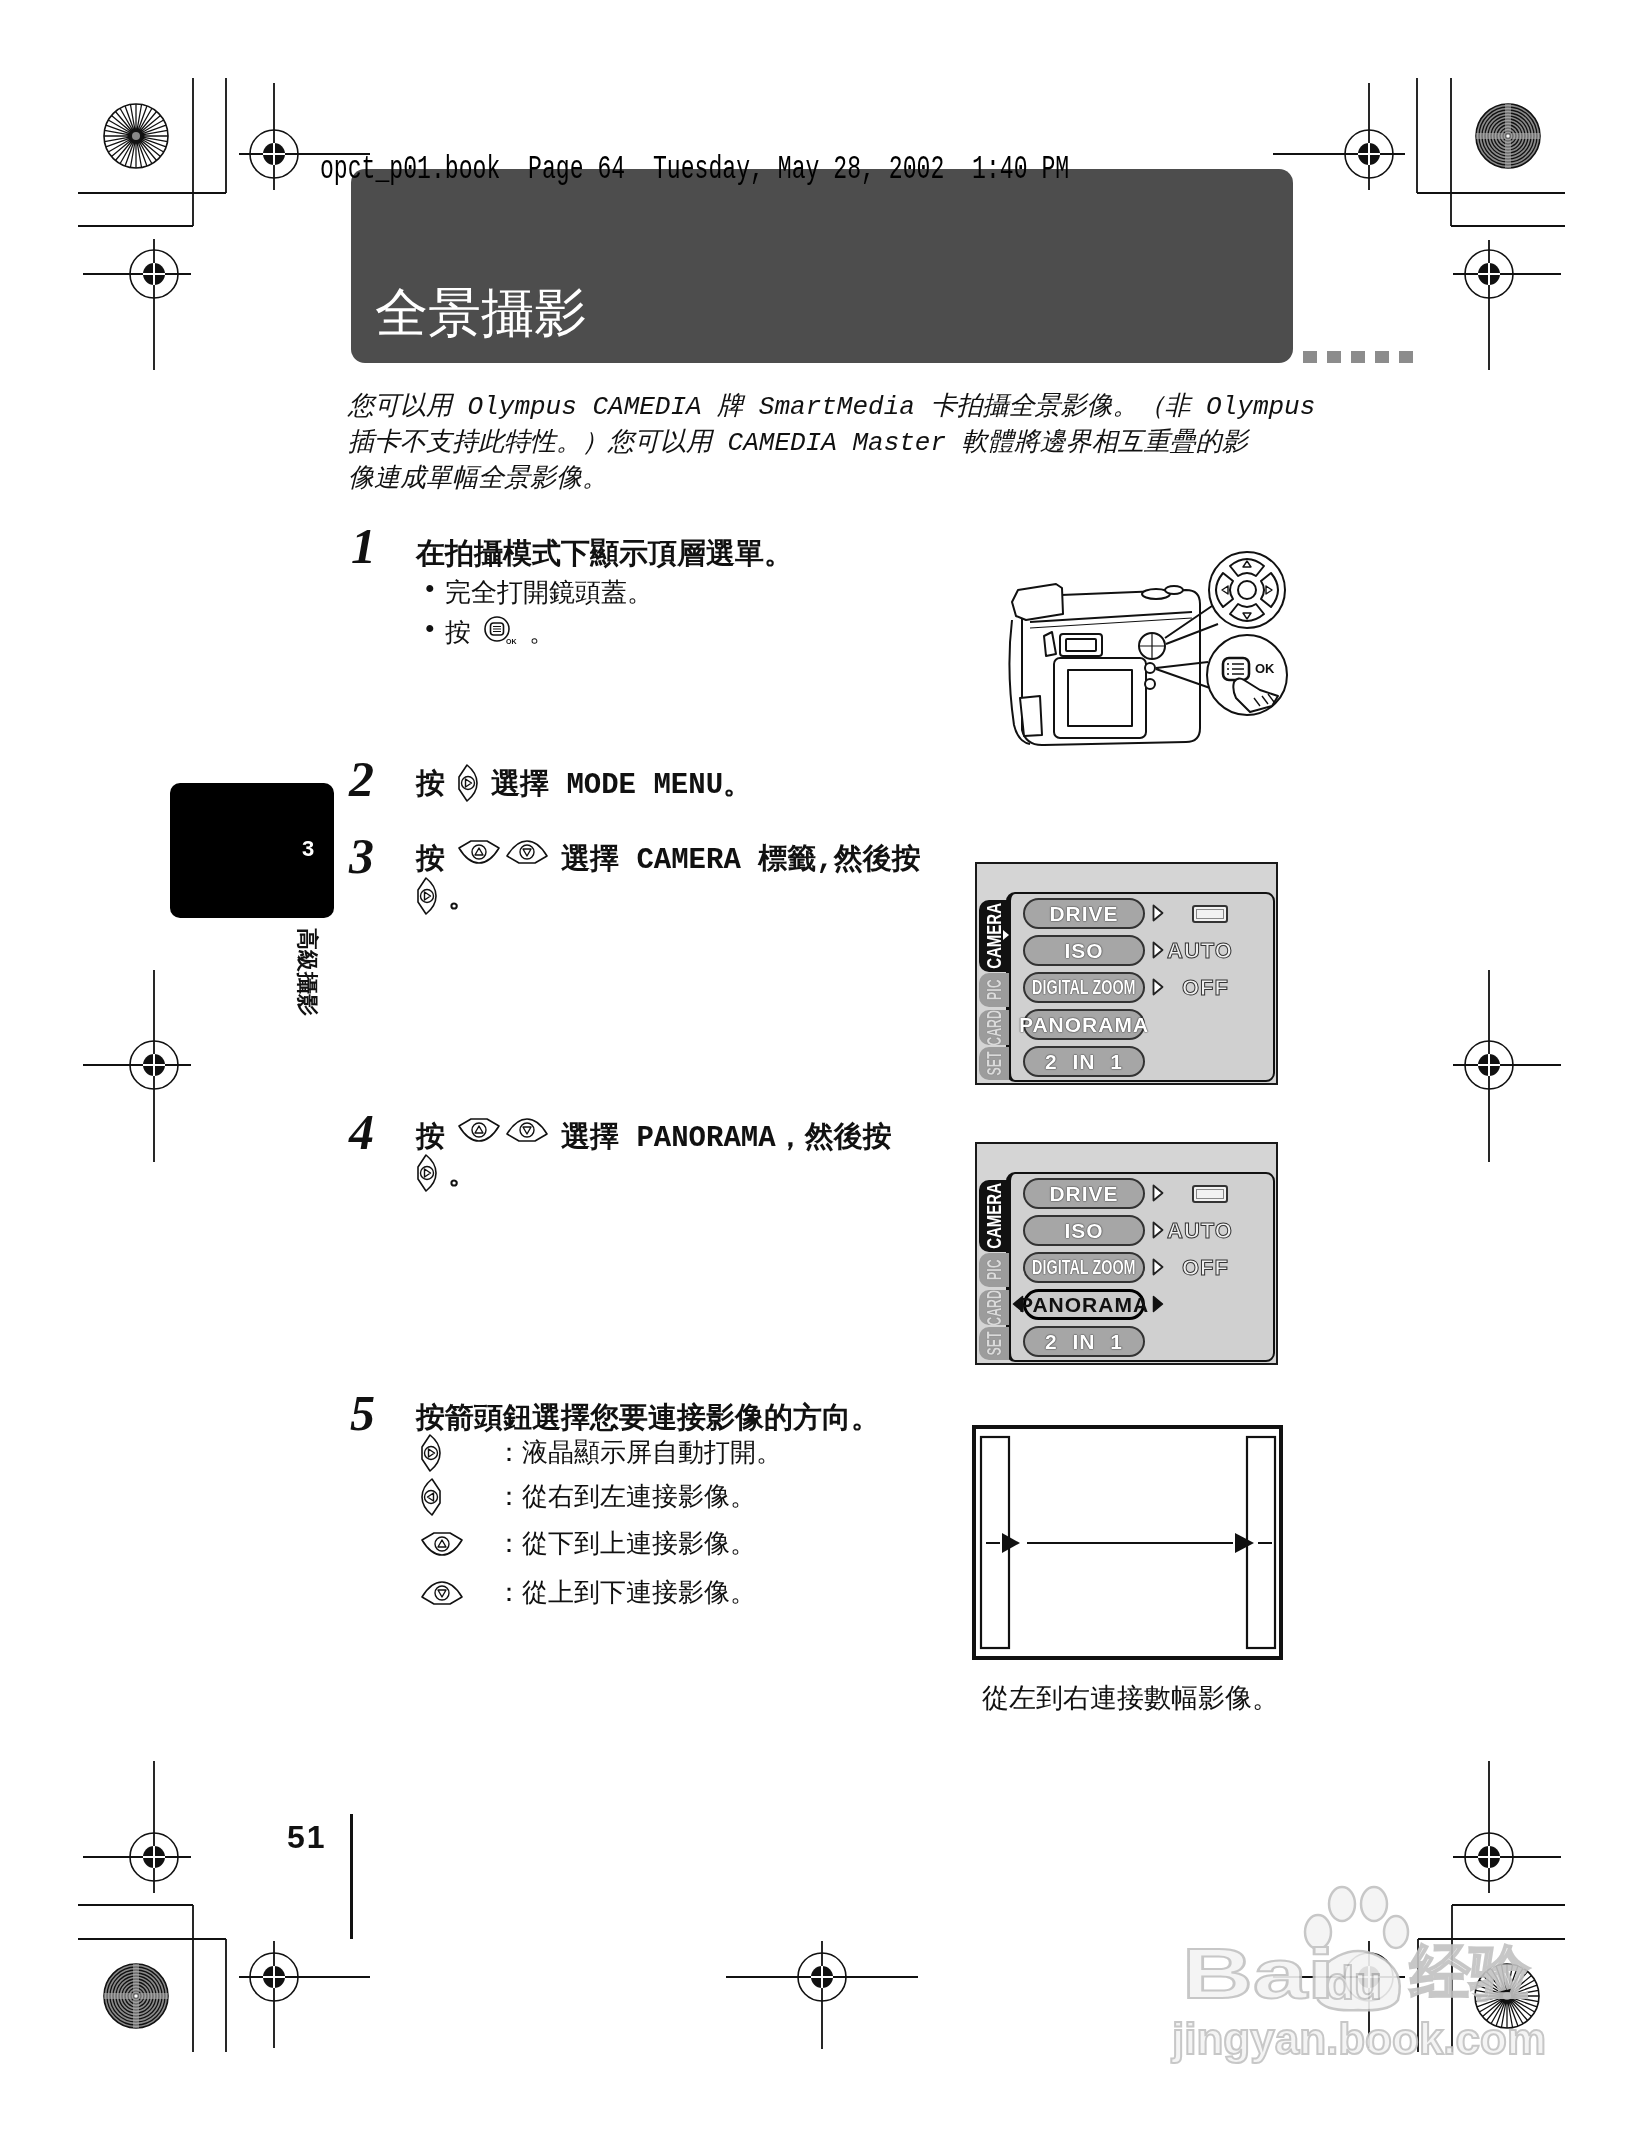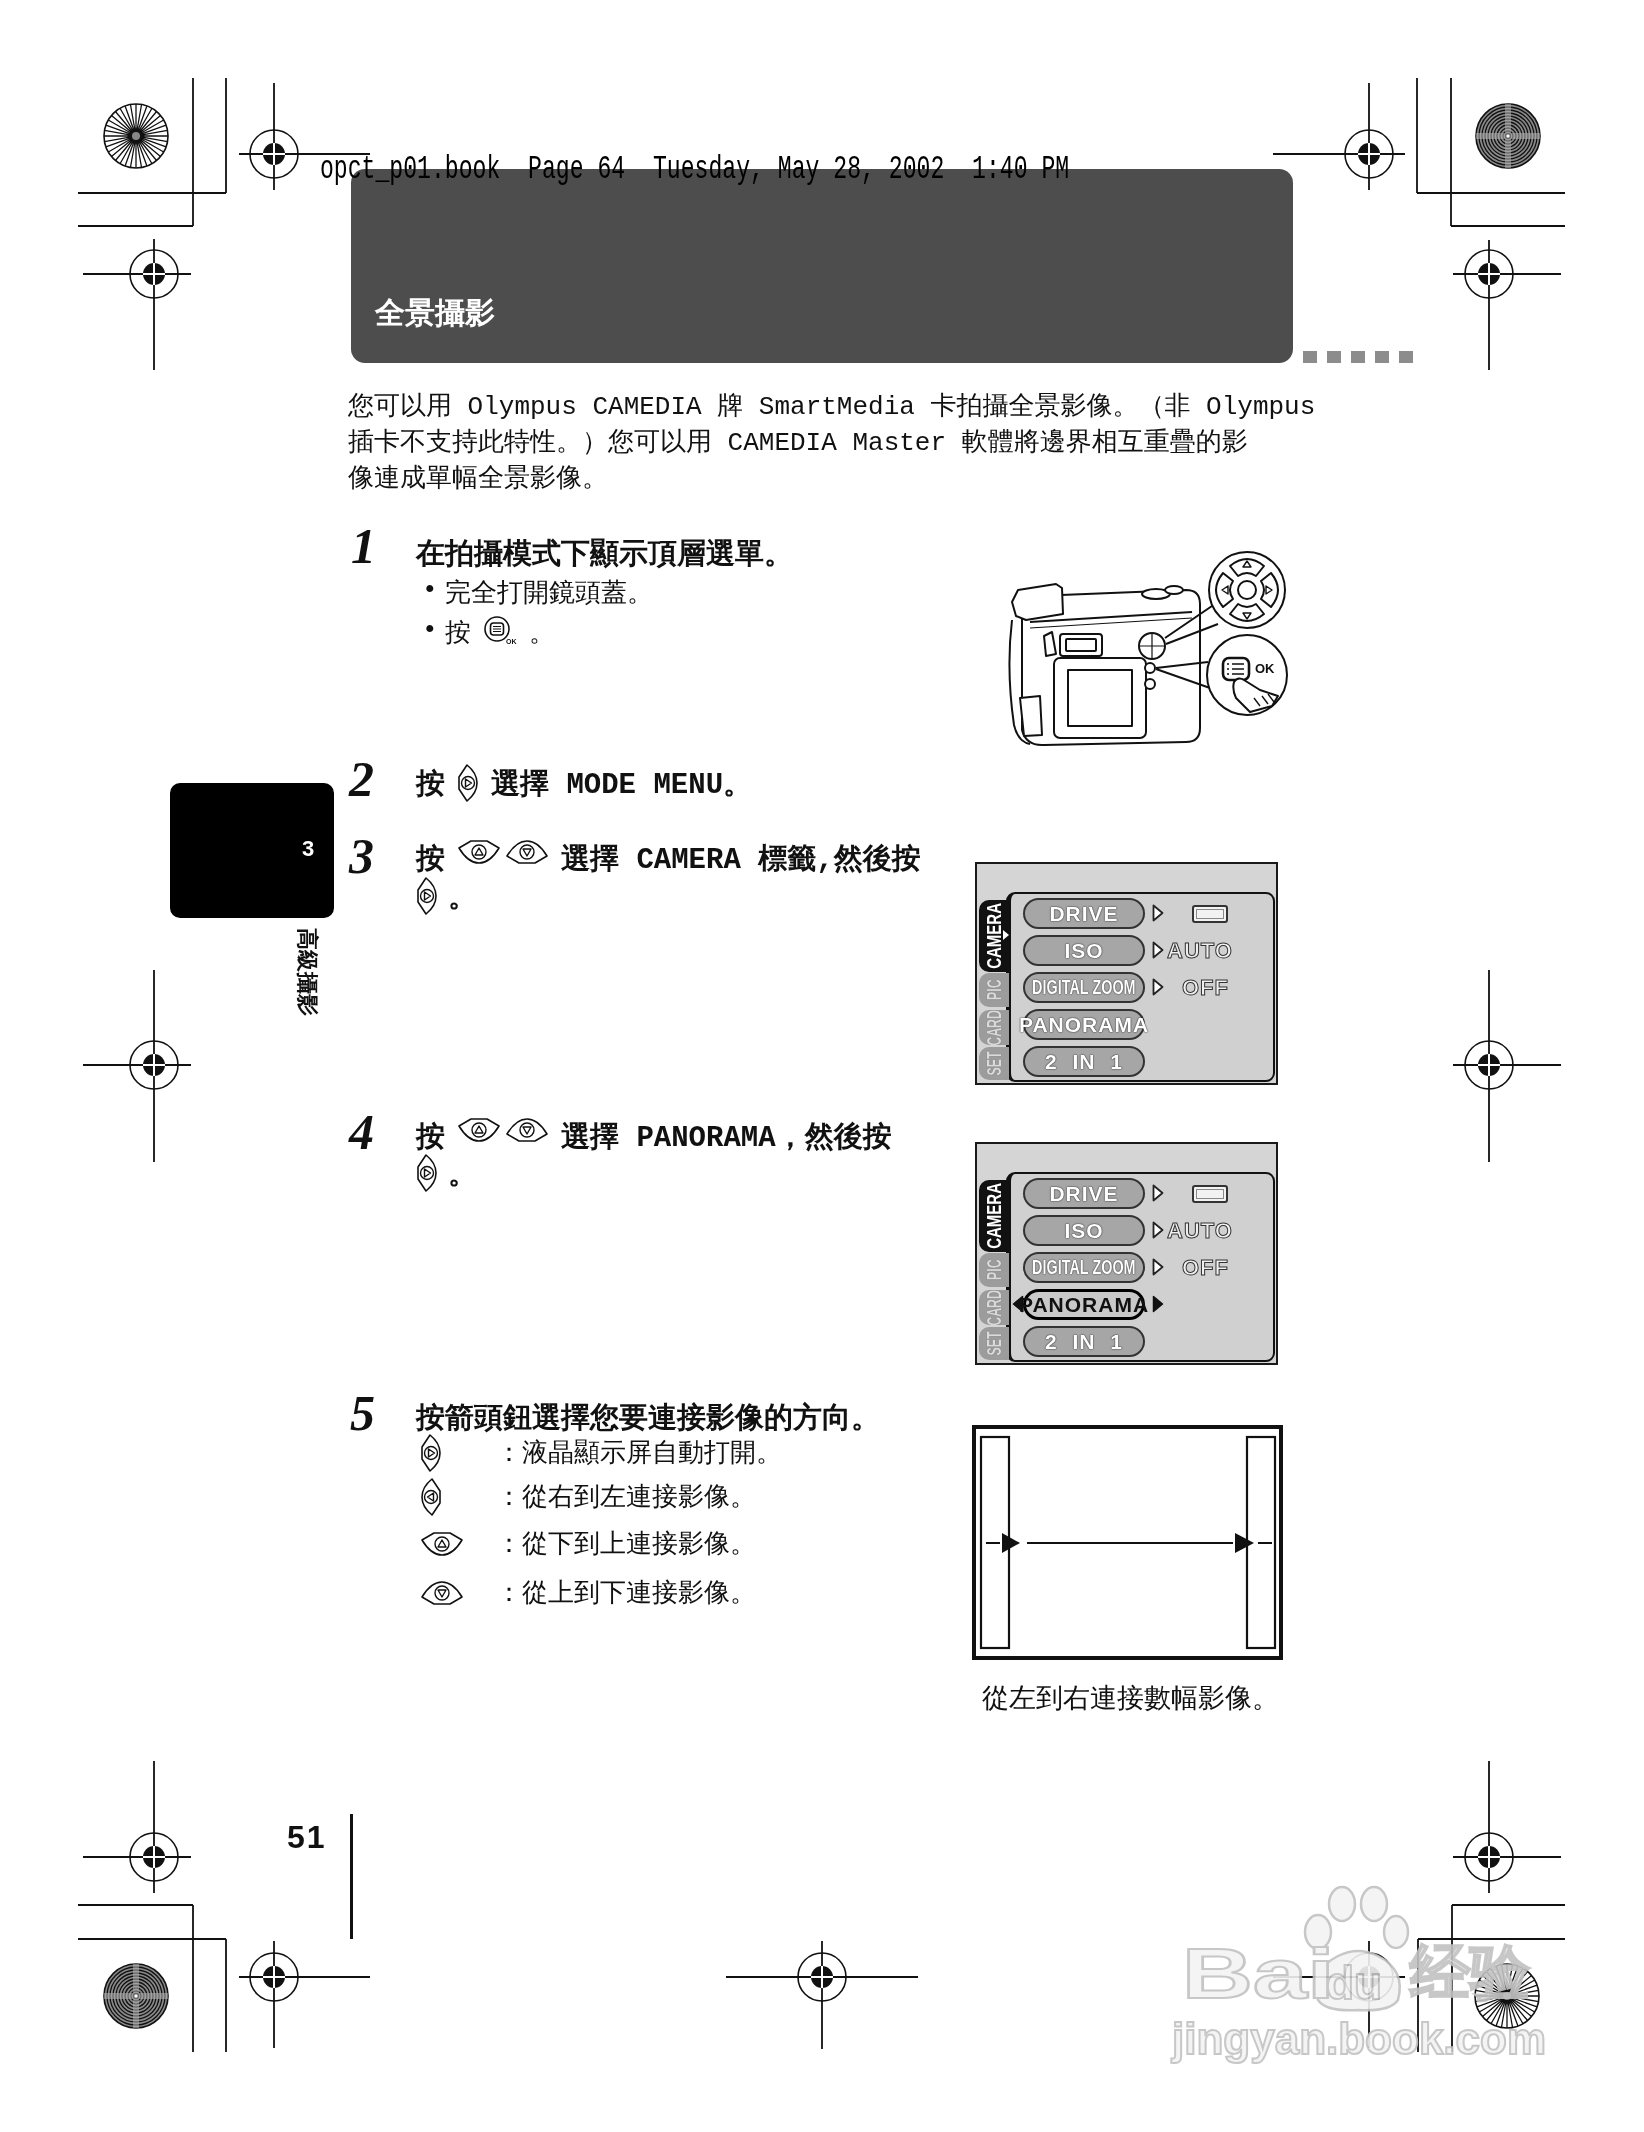--- a/index.html
+++ b/index.html
@@ -1,24 +1,24 @@
 <!DOCTYPE html>
 <html><head>
 <meta charset="utf-8">
 <style>
 html,body{margin:0;padding:0;background:#fff;}
 #page{position:relative;width:1644px;height:2132px;overflow:hidden;background:#fff;color:#111;font-family:"Liberation Mono","DejaVu Sans Mono",monospace;}
 .abs{position:absolute;}
 .marks{position:absolute;left:0;top:0;z-index:1;}
 .run-head{left:320px;top:150px;font-size:34px;line-height:38px;white-space:pre;transform:scaleX(0.68);transform-origin:0 0;color:#000;z-index:6;font-family:"Liberation Mono",monospace;}
 .sec-head{left:351px;top:169px;width:942px;height:194px;background:#4d4d4d;border-radius:14px;z-index:2;}
-.sec-title{left:375px;top:288px;font-size:30px;line-height:50px;color:#fff;font-weight:bold;font-family:"DejaVu Sans","Liberation Sans",sans-serif;z-index:3;white-space:pre;}
+.sec-title{left:375px;top:288px;font-size:53px;line-height:50px;color:#fff;font-weight:normal;font-family:"DejaVu Sans","Liberation Sans",sans-serif;z-index:3;white-space:pre;}
 .squares{left:1303px;top:351px;display:flex;gap:10px;z-index:2;}
 .squares span{display:block;width:14px;height:12px;background:#8c8c8c;}
-.intro{left:348px;top:389px;font-size:26px;line-height:36px;z-index:2;}
+.intro{left:348px;top:389px;font-size:26px;line-height:36px;z-index:2;font-style:italic;}
 .intro div{white-space:pre;height:36px;}
 .num{font-family:"Liberation Serif","DejaVu Serif",serif;font-weight:bold;font-style:italic;font-size:50px;line-height:50px;z-index:2;}
 .line{position:absolute;display:flex;height:36px;white-space:pre;z-index:2;}
 .bold{font-weight:bold;font-size:29px;}
 .reg{font-size:26px;}
 .ico{display:inline-block;flex:none;}
 .ico svg{display:block;}
 .k-lr{width:22px;height:38px;}
 .k-ud{width:44px;height:26px;}
 .k-mo{width:34px;height:30px;}

